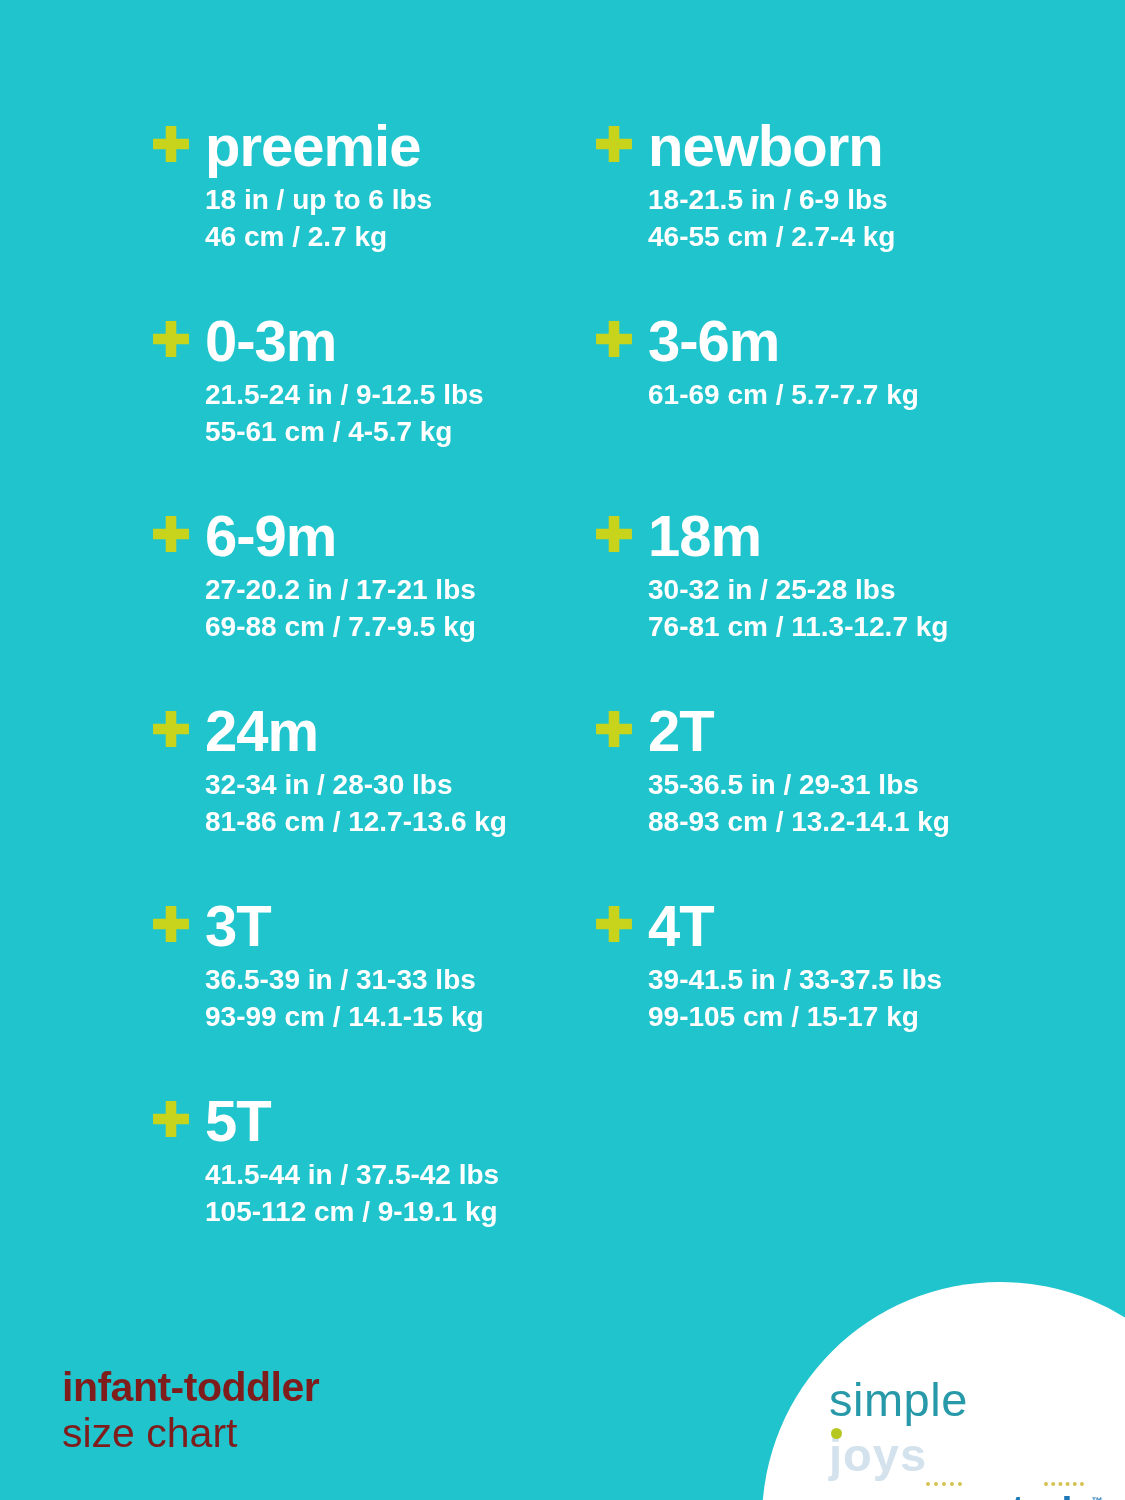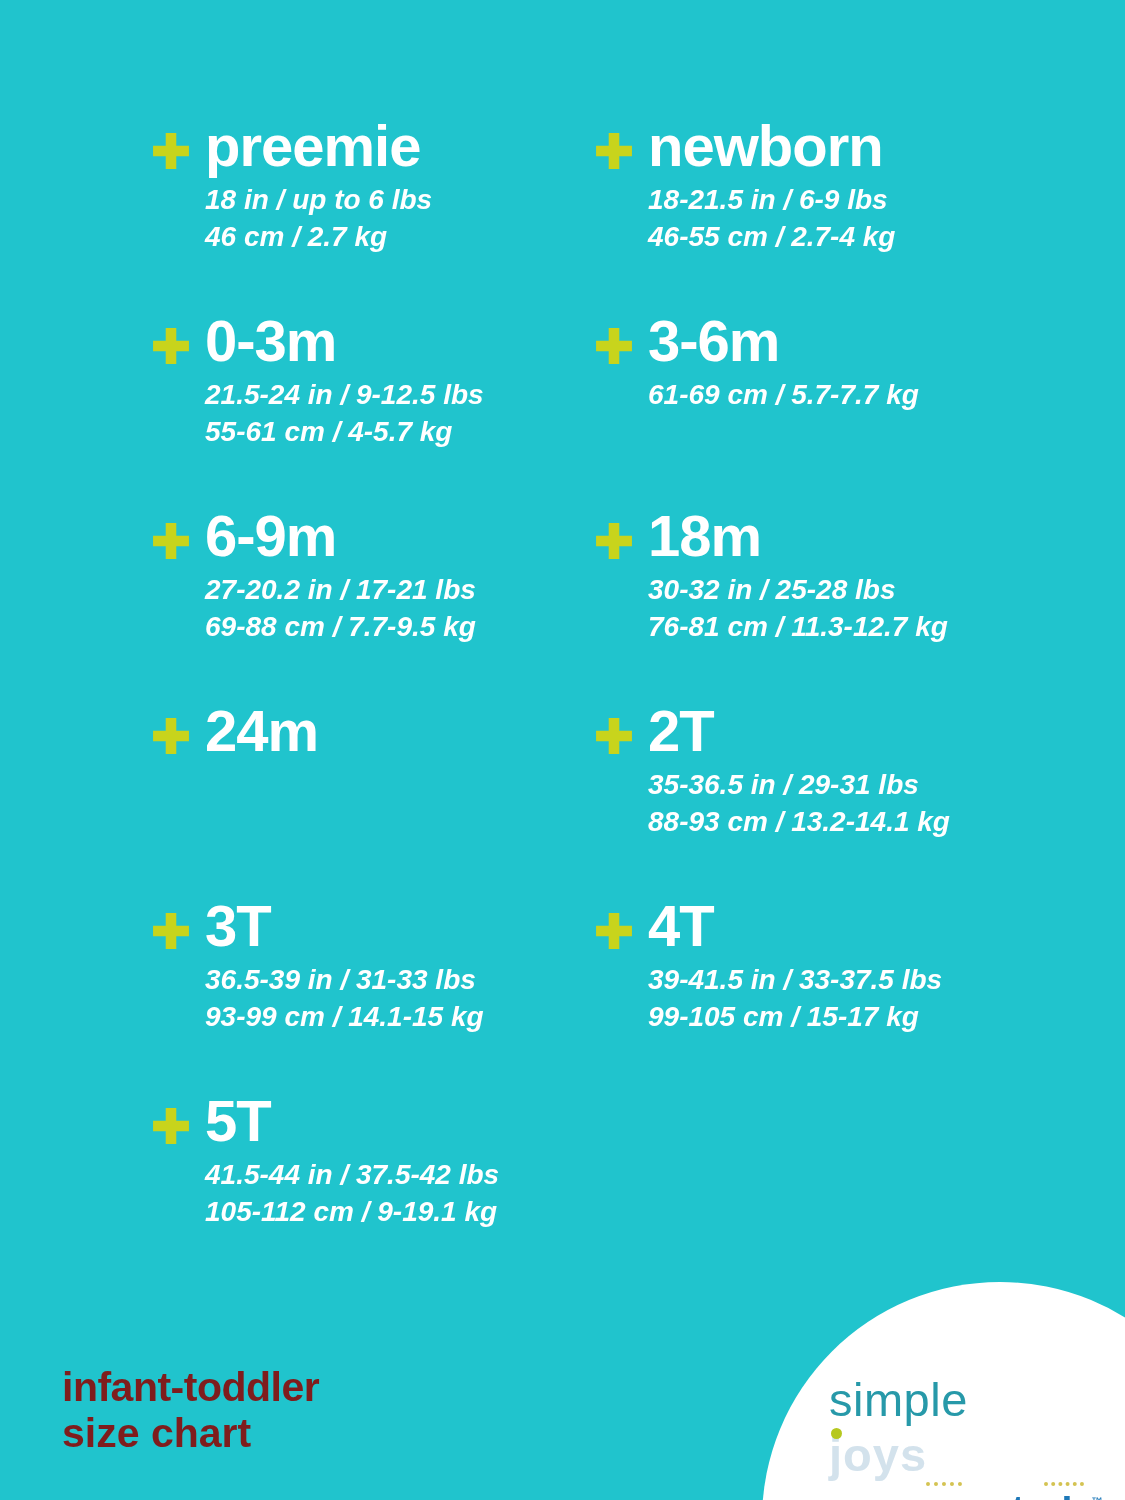--- a/index.html
+++ b/index.html
@@ -12,21 +12,21 @@
     -webkit-font-smoothing:antialiased;
   }
   .size-grid{
     position:absolute;
     left:152px;top:116px;
     display:grid;
     grid-template-columns:443px 443px;
     grid-auto-rows:195px;
   }
   .size-cell{color:#ffffff;}
-  .cell-head{display:flex;align-items:center;}
+  .cell-head{display:flex;align-items:flex-start;}
   .plus-icon{
     width:38px;height:38px;
     margin-top:9px;
     flex:0 0 38px;
     color:#c8d41c;
   }
   .plus-icon svg{display:block;width:38px;height:38px;}
   .size-name{
     margin-left:15px;
     font-size:58px;
@@ -35,29 +35,28 @@
     letter-spacing:-1px;
     white-space:nowrap;
   }
   .size-details{
     margin-left:53px;
     margin-top:5px;
     font-size:28px;
     line-height:37px;
     font-weight:700;
     white-space:nowrap;
-    font-style:italic;
   }
   .footer-title-block{
     position:absolute;
     left:62px;top:1364px;
     color:#7f1d1d;
   }
   .footer-line1{font-size:41px;line-height:46px;font-weight:800;letter-spacing:-0.5px;}
-  .footer-line2{font-size:41px;line-height:46px;font-weight:700;}
+  .footer-line2{font-size:41px;line-height:46px;font-weight:400;}
   .logo-circle{
     position:absolute;
     left:762px;top:1282px;
     width:476px;height:476px;
     border-radius:50%;
     background:#ffffff;
   }
   .logo-block{
     position:absolute;
     left:820px;top:1372px;
@@ -220,20 +219,24 @@
 
   <div class="size-cell">
     <div class="cell-head">
       <span class="plus-icon">
         <svg viewBox="0 0 36 36" aria-hidden="true">
           <path fill="currentColor" d="M13 1h10v12h12v10H23v12H13V23H1V13h12z"></path>
         </svg>
       </span>
       <span class="size-name">24m</span>
     </div>
+    <div class="size-details">
+      <div>32-34 in / 28-30 lbs</div>
+      <div>81-86 cm / 12.7-13.6 kg</div>
+    </div>
   </div>
 
   <div class="size-cell">
     <div class="cell-head">
       <span class="plus-icon">
         <svg viewBox="0 0 36 36" aria-hidden="true">
           <path fill="currentColor" d="M13 1h10v12h12v10H23v12H13V23H1V13h12z"></path>
         </svg>
       </span>
       <span class="size-name">2T</span>

